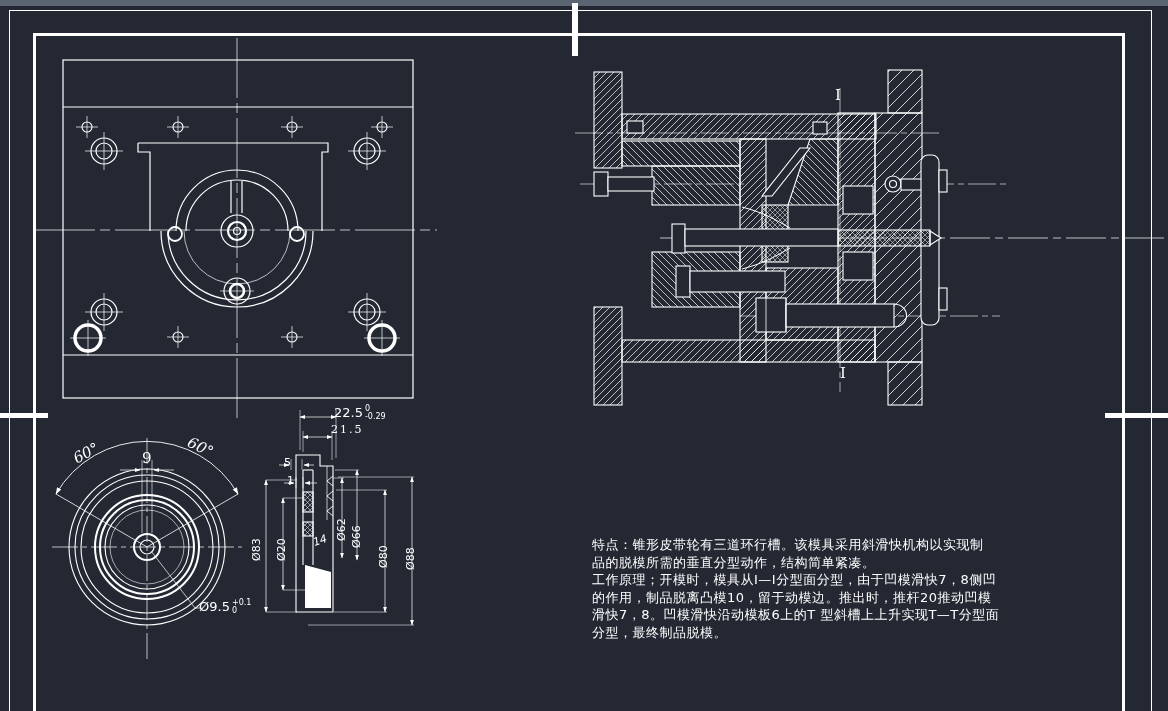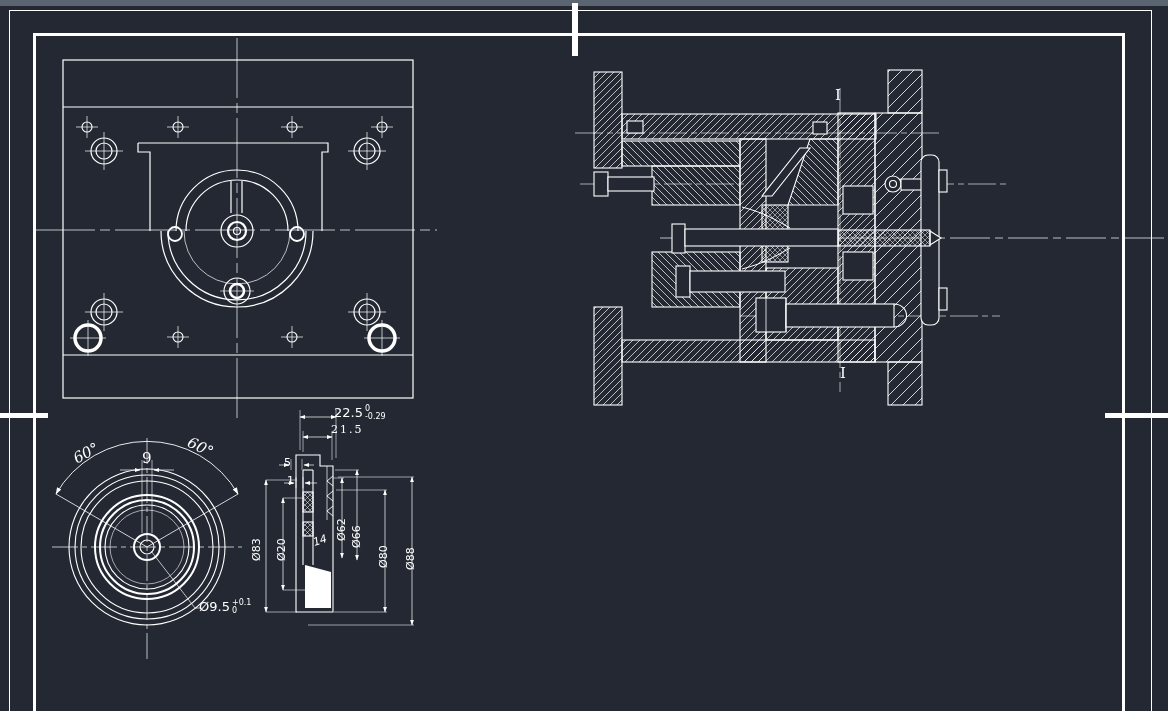--- a/index.html
+++ b/index.html
@@ -305,13 +305,21 @@
   <div class="lbl dimrow" id="dia95" style="left:199px;top:600px;">
     <span>Ø9.5</span>
     <span class="dimstack">
       <span>+0.1</span>
       <span>0</span>
     </span>
   </div>
   <div class="lbl smark" style="left:835px;top:88px;">I</div>
   <div class="lbl smark" style="left:840px;top:366px;">I</div>
 
+  <div class="abs" id="notes">
+    <div>特点：锥形皮带轮有三道环行槽。该模具采用斜滑快机构以实现制</div>
+    <div>品的脱模所需的垂直分型动作，结构简单紧凑。</div>
+    <div>工作原理；开模时，模具从I—I分型面分型，由于凹模滑快7，8侧凹</div>
+    <div>的作用，制品脱离凸模10，留于动模边。推出时，推杆20推动凹模</div>
+    <div>滑快7，8。凹模滑快沿动模板6上的T 型斜槽上上升实现T—T分型面</div>
+    <div>分型，最终制品脱模。</div>
+  </div>
 </div>
 
 </body></html>

